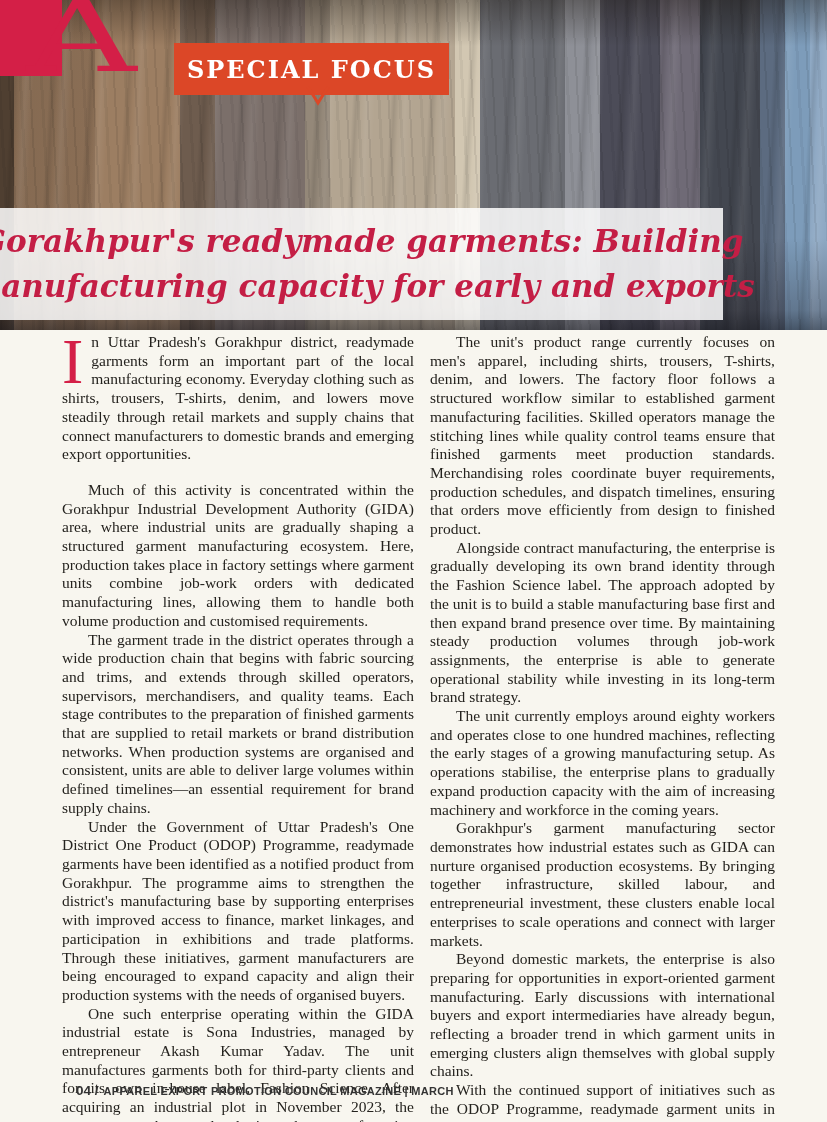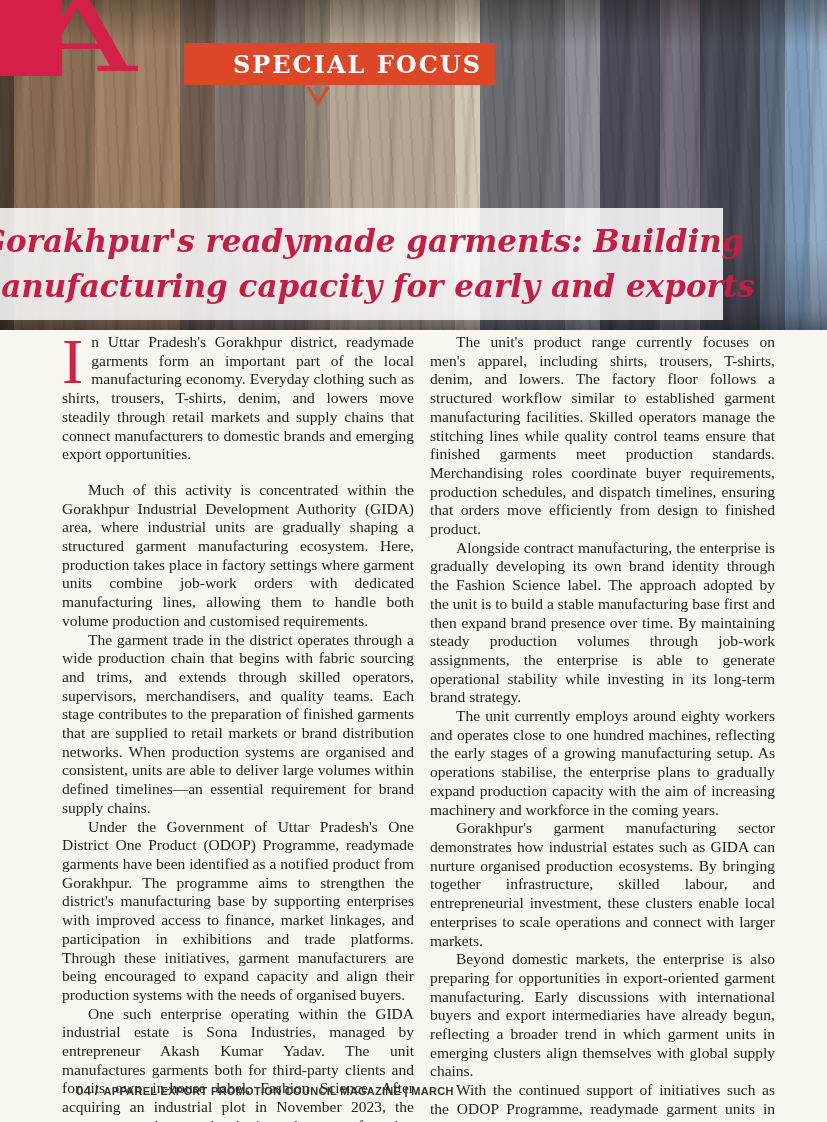--- a/index.html
+++ b/index.html
@@ -49,24 +49,24 @@
   .logo { position:absolute; left:0; top:0; width:160px; height:90px; z-index:2; }
   .logo-block { position:absolute; left:0; top:0; width:62px; height:76px; }
   .logo-a {
     position:absolute; left:26px; top:-15px;
     font-family:"DejaVu Serif", serif; font-size:102px; line-height:1;
     transform:scaleX(1.5); transform-origin:left top;
   }
 
   
   .banner {
-    position:absolute; left:184px; top:43px; width:275px; height:42px; z-index:2;
+    position:absolute; left:174px; top:43px; width:275px; height:52px; z-index:2;
     display:flex; align-items:center; justify-content:center;
     font-family:"DejaVu Serif", serif; font-weight:700; font-size:24px;
-    letter-spacing:2px; white-space:nowrap;padding-left:36px;
+    letter-spacing:2px; white-space:nowrap;
   }
   .banner-tail { position:absolute; left:304px; top:85px; z-index:2; }
 
   
   .title-band {
     position:absolute; left:0; top:208px; width:723px; height:112px; z-index:2;
     background:rgba(255,255,255,0.85);
     display:flex; flex-direction:column; align-items:center; justify-content:center;
   }
   .title-line {

